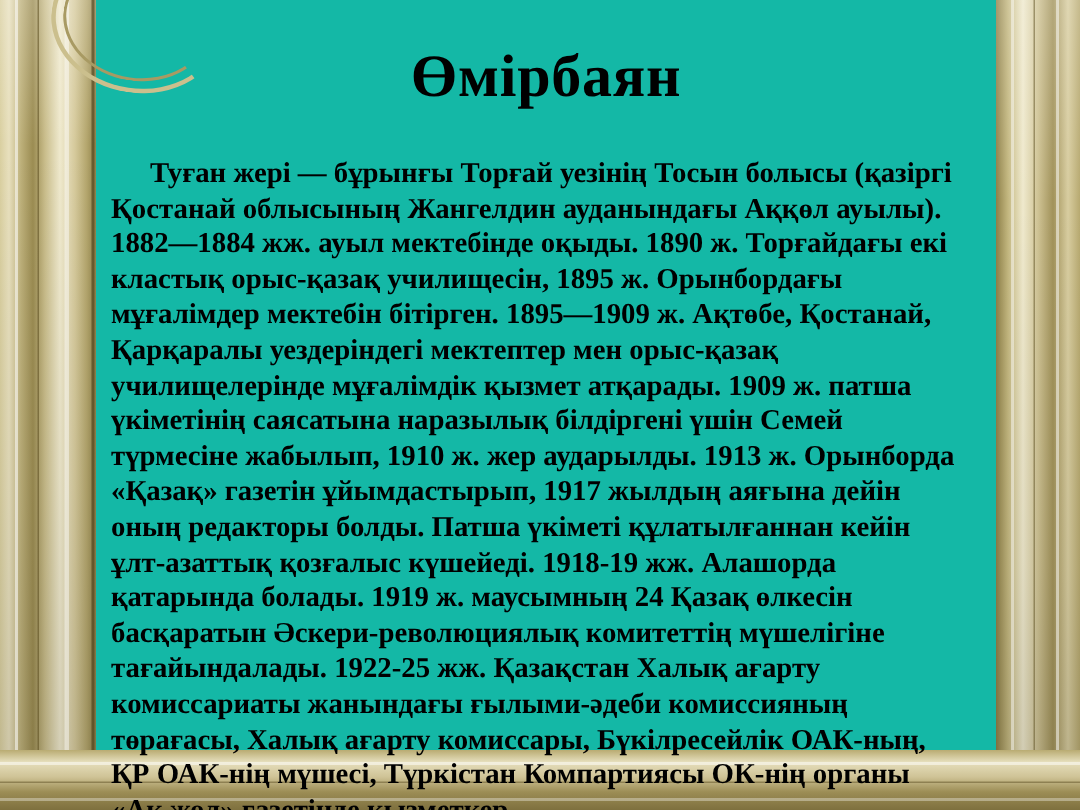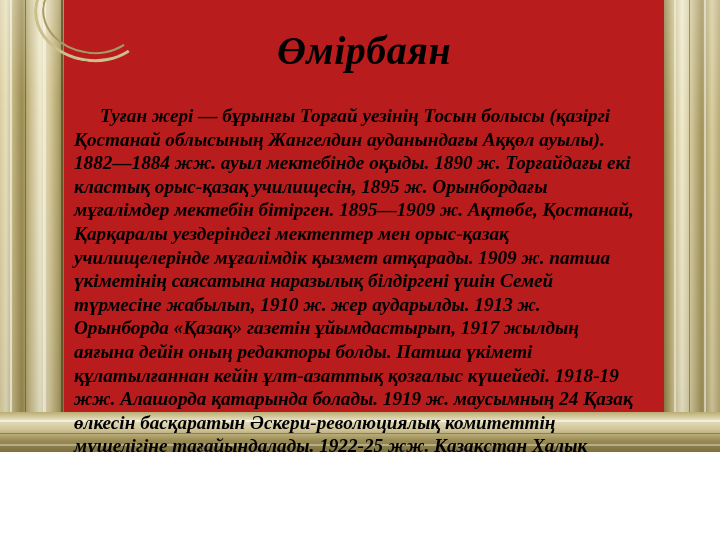--- a/index.html
+++ b/index.html
@@ -10,25 +10,24 @@
     width: 720px;
     height: 540px;
     overflow: hidden;
     font-family: "Liberation Serif", serif;
     background: #ffffff;
   }
 
   .slide {
     position: relative;
     width: 720px;
-    height: 452px;
+    height: 540px;
     box-sizing: border-box;
-    background: #b91c1c;
+    background: #14b8a6;
     overflow: hidden;
-    font-style: italic;
   }
 
   
   .left-band {
     position: absolute;
     left: 0;
     top: 0;
     width: 64px;
     height: 540px;
     background: linear-gradient(to right,

